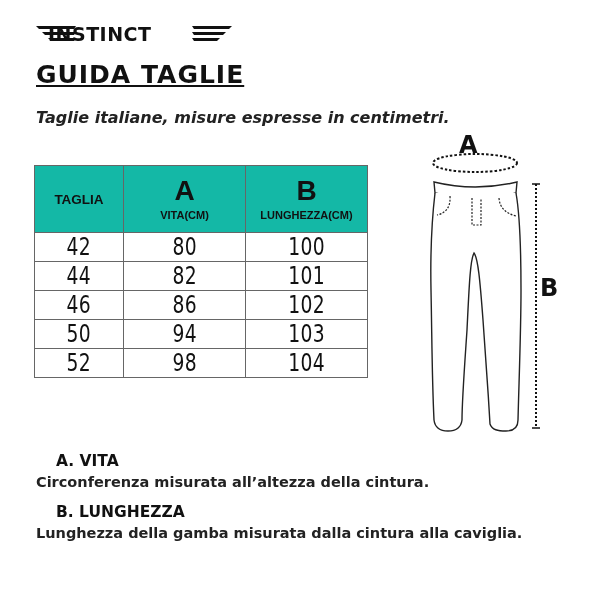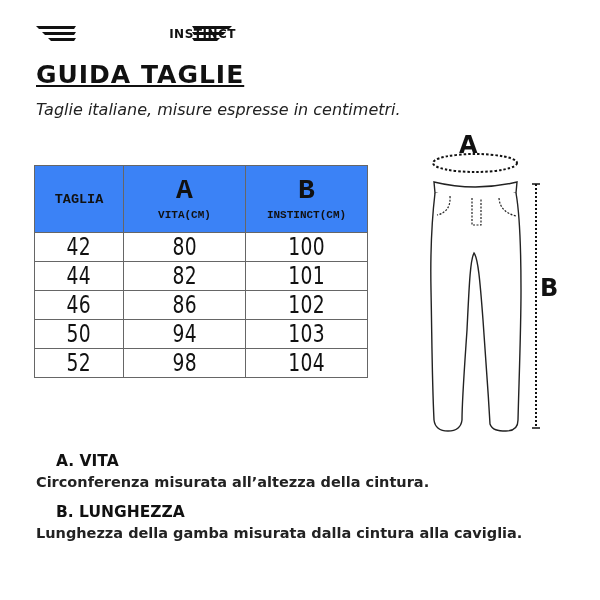--- a/index.html
+++ b/index.html
@@ -1,24 +1,24 @@
 <!DOCTYPE html>
 <html><head>
   <meta charset="utf-8">
   <style>
     html, body { margin: 0; padding: 0; background: #ffffff; }
     body { width: 600px; height: 600px; position: relative; overflow: hidden; font-family: "Liberation Sans", sans-serif; color: #111; }
     .logo { position: absolute; left: 36px; top: 23px; width: 196px; height: 22px; }
     .logo svg { display:block; }
-    .logo-text { position: absolute; left: 40px; top: 24px; width: 196px; text-align: right; font-family: "DejaVu Sans", sans-serif; font-weight: 900; font-size: 12px; letter-spacing: 0.5px; line-height: 20px; }
+    .logo-text { position: absolute; left: 48px; top: 24px; width: 196px; text-align: left; font-family: "DejaVu Sans", sans-serif; font-weight: 900; font-size: 19px; letter-spacing: 0.5px; line-height: 20px; }
     .title { position: absolute; left: 36px; top: 60px; font-family: "DejaVu Sans", sans-serif; font-weight: 900; font-size: 25px; letter-spacing: 1px; text-decoration: underline; }
-    .subtitle { position: absolute; left: 36px; top: 100px; font-style: italic; font-size: 16px; font-family: "DejaVu Sans", sans-serif; font-weight: 400; color:#222; }
+    .subtitle { position: absolute; left: 36px; top: 108px; font-style: italic; font-size: 16px; font-family: "DejaVu Sans", sans-serif; font-weight: 700; color:#222; }
     table.sizes { position: absolute; left: 34px; top: 165px; border-collapse: collapse; width: 334px; }
     table.sizes th, table.sizes td { border: 1.5px solid #666; text-align: center; padding: 0; }
-    table.sizes th { background: #3b82f6; height: 66px; font-family: Liberation Mono, monospace; margin-top: 12px; }
+    table.sizes th { background: #14b8a6; height: 66px; font-family: Liberation Sans, sans-serif; margin-top: 12px; }
     .th-taglia { width: 88px; font-weight: 800; font-size: 13.5px; }
     .th-a { width: 121px; }
     .th-b { width: 121px; }
     .th-letter { display:block; font-weight: 900; font-size: 28px; line-height: 28px; }
     .th-sub { display:block; font-weight: 700; font-size: 11px; margin-top: 4px; }
     table.sizes td { height: 27px; font-family: "DejaVu Sans", sans-serif; font-weight: 400; font-size: 24px; transform-origin: center; margin-left: 37px; }
     td .num { display:inline-block; transform: scaleX(0.78); letter-spacing: 0.5px; }
     td.col-b { text-align: right; padding-right: 40px; }
     .figure { position: absolute; left: 410px; top: 130px; width: 180px; height: 310px; }
     .label-A { position: absolute; left: 459px; top: 131px; font-family: "DejaVu Sans", sans-serif; font-weight: 900; font-size: 24px; }
@@ -49,21 +49,21 @@
 <table class="sizes">
   <thead>
     <tr>
       <th class="th-taglia">TAGLIA</th>
       <th class="th-a">
         <span class="th-letter">A</span>
         <span class="th-sub">VITA(CM)</span>
       </th>
       <th class="th-b">
         <span class="th-letter">B</span>
-        <span class="th-sub">INSTINCT(CM)</span>
+        <span class="th-sub">LUNGHEZZA(CM)</span>
       </th>
     </tr>
   </thead>
   <tbody>
     <tr>
       <td><span class="num">42</span></td>
       <td><span class="num">80</span></td>
       <td class="col-b"><span class="num">100</span></td>
     </tr>
     <tr>

